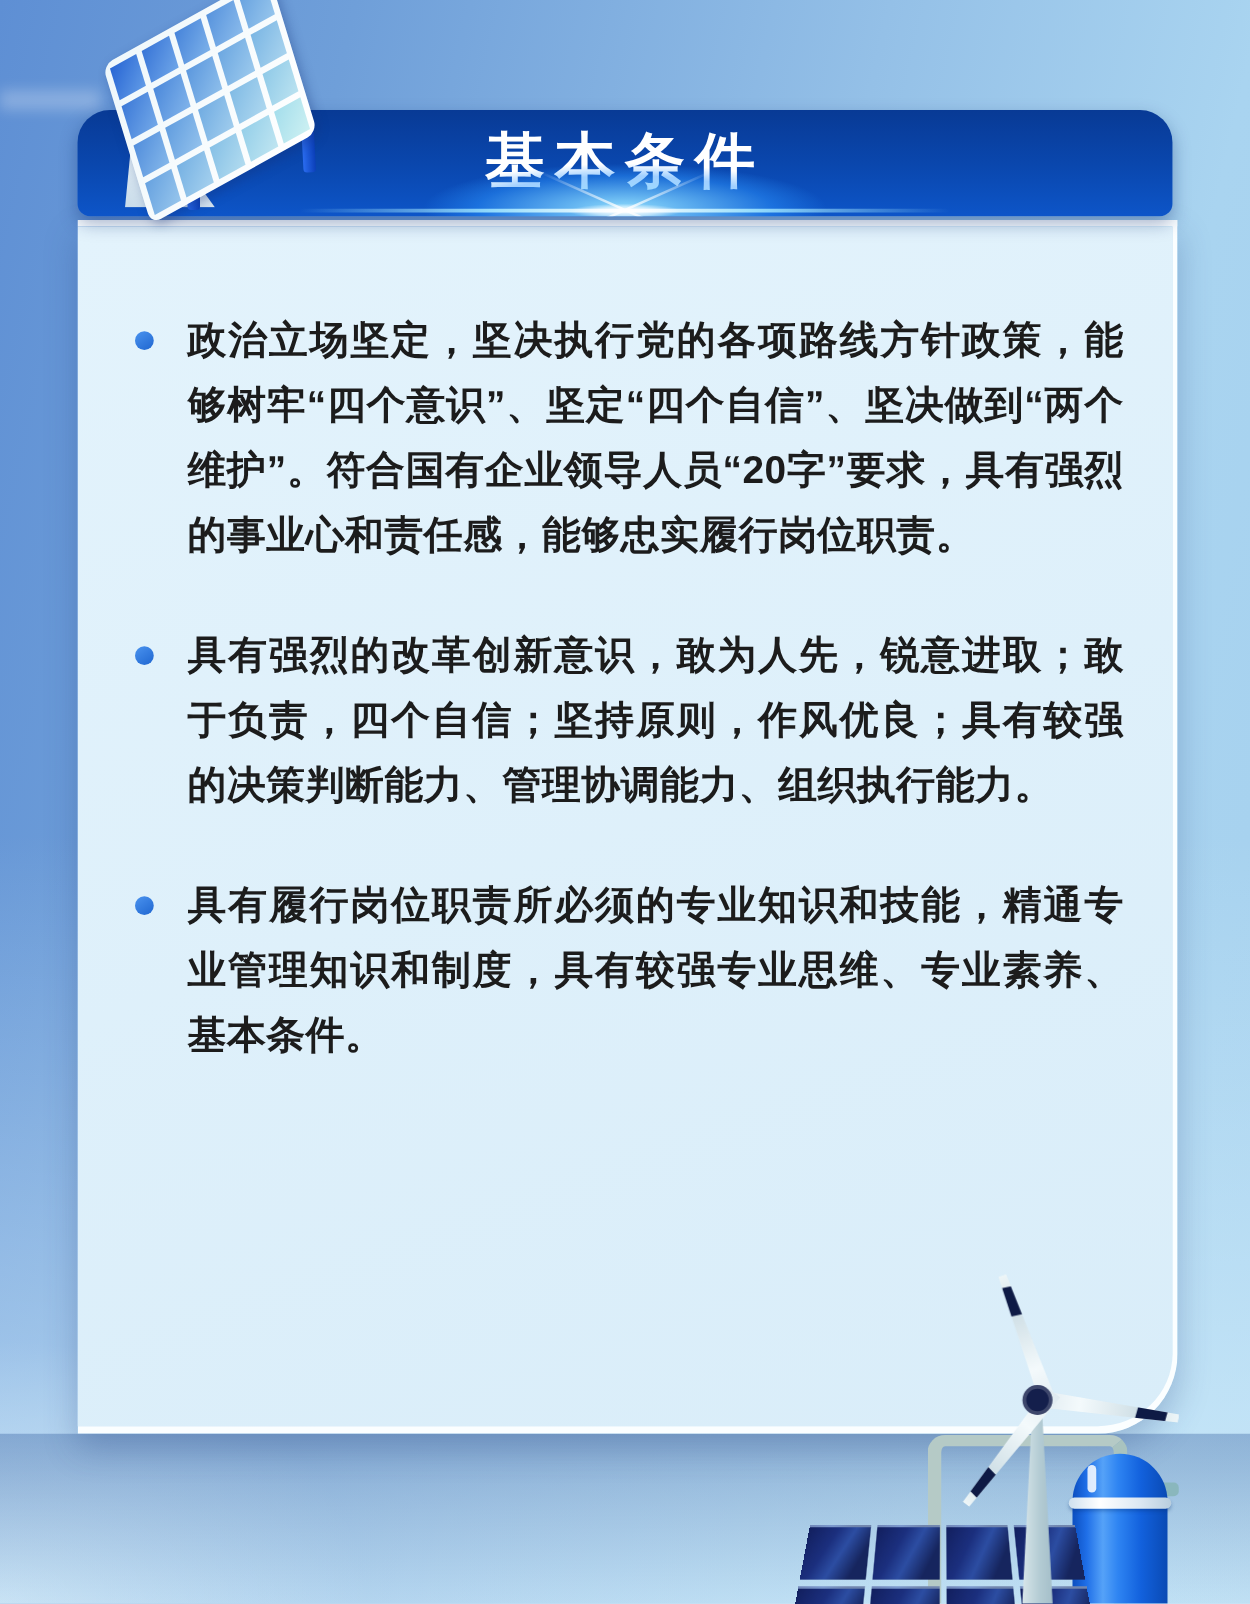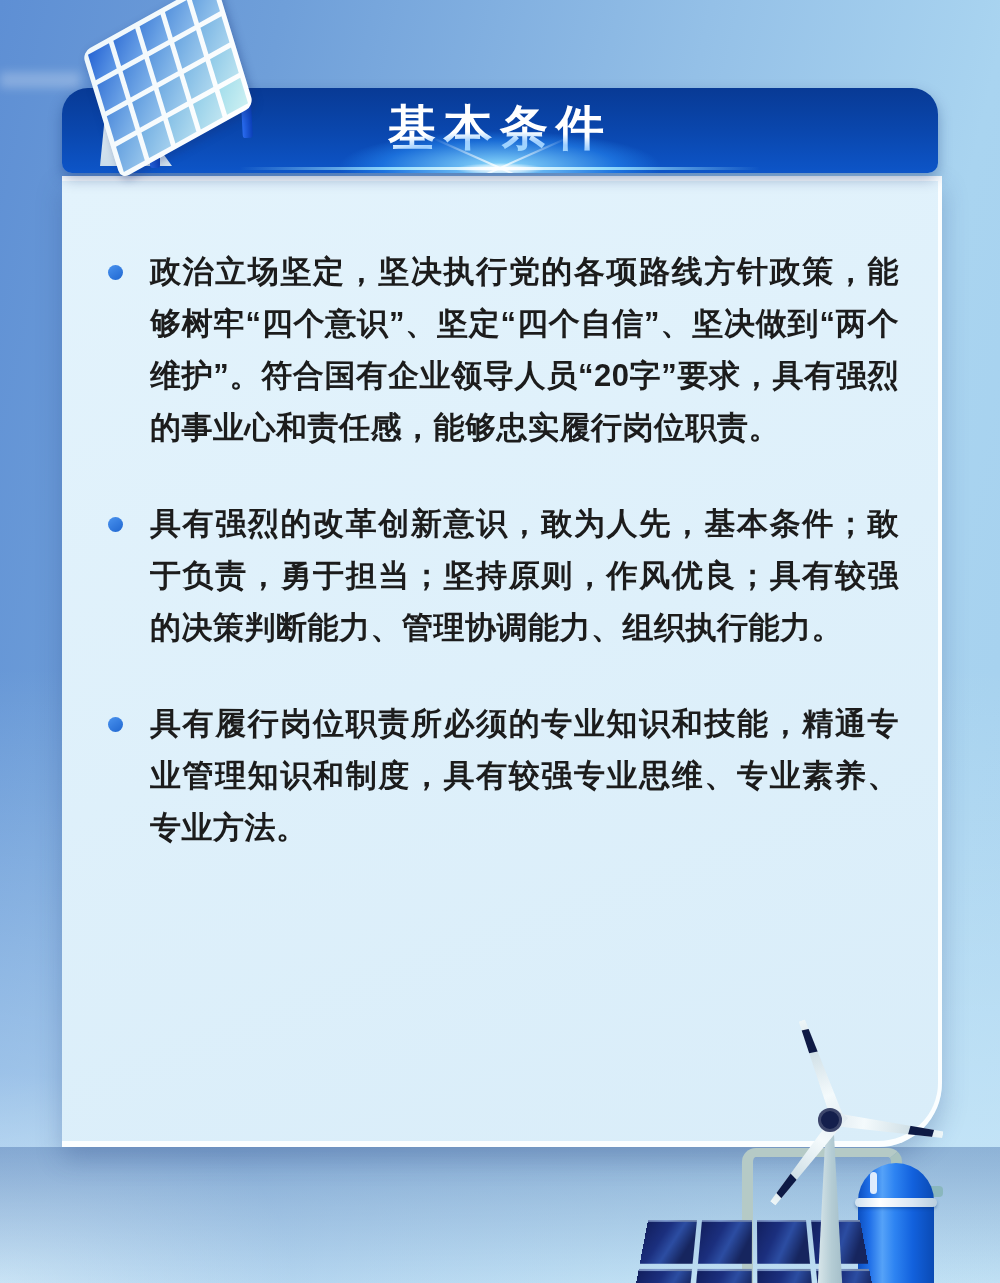--- a/index.html
+++ b/index.html
@@ -106,25 +106,25 @@
   <div class="bg-streak"></div>
 
   <div class="card">
     <ul class="bullet-list">
       <li class="bullet-item">
         <span class="bullet-dot"></span>
         <p class="bullet-text">政治立场坚定，坚决执行党的各项路线方针政策，能够树牢“四个意识”、坚定“四个自信”、坚决做到“两个维护”。符合国有企业领导人员“20字”要求，具有强烈的事业心和责任感，能够忠实履行岗位职责。</p>
       </li>
       <li class="bullet-item">
         <span class="bullet-dot"></span>
-        <p class="bullet-text">具有强烈的改革创新意识，敢为人先，基本条件；敢于负责，勇于担当；坚持原则，作风优良；具有较强的决策判断能力、管理协调能力、组织执行能力。</p>
+        <p class="bullet-text">具有强烈的改革创新意识，敢为人先，锐意进取；敢于负责，四个自信；坚持原则，作风优良；具有较强的决策判断能力、管理协调能力、组织执行能力。</p>
       </li>
       <li class="bullet-item">
         <span class="bullet-dot"></span>
-        <p class="bullet-text">具有履行岗位职责所必须的专业知识和技能，精通专业管理知识和制度，具有较强专业思维、专业素养、专业方法。</p>
+        <p class="bullet-text">具有履行岗位职责所必须的专业知识和技能，精通专业管理知识和制度，具有较强专业思维、专业素养、基本条件。</p>
       </li>
     </ul>
   </div>
 
   <div class="header-banner">
     <h1 class="header-title">基本条件</h1>
     <div class="flare-glow"></div>
     <div class="flare-line"></div>
     <div class="flare-ray ray-a"></div>
     <div class="flare-ray ray-b"></div>

